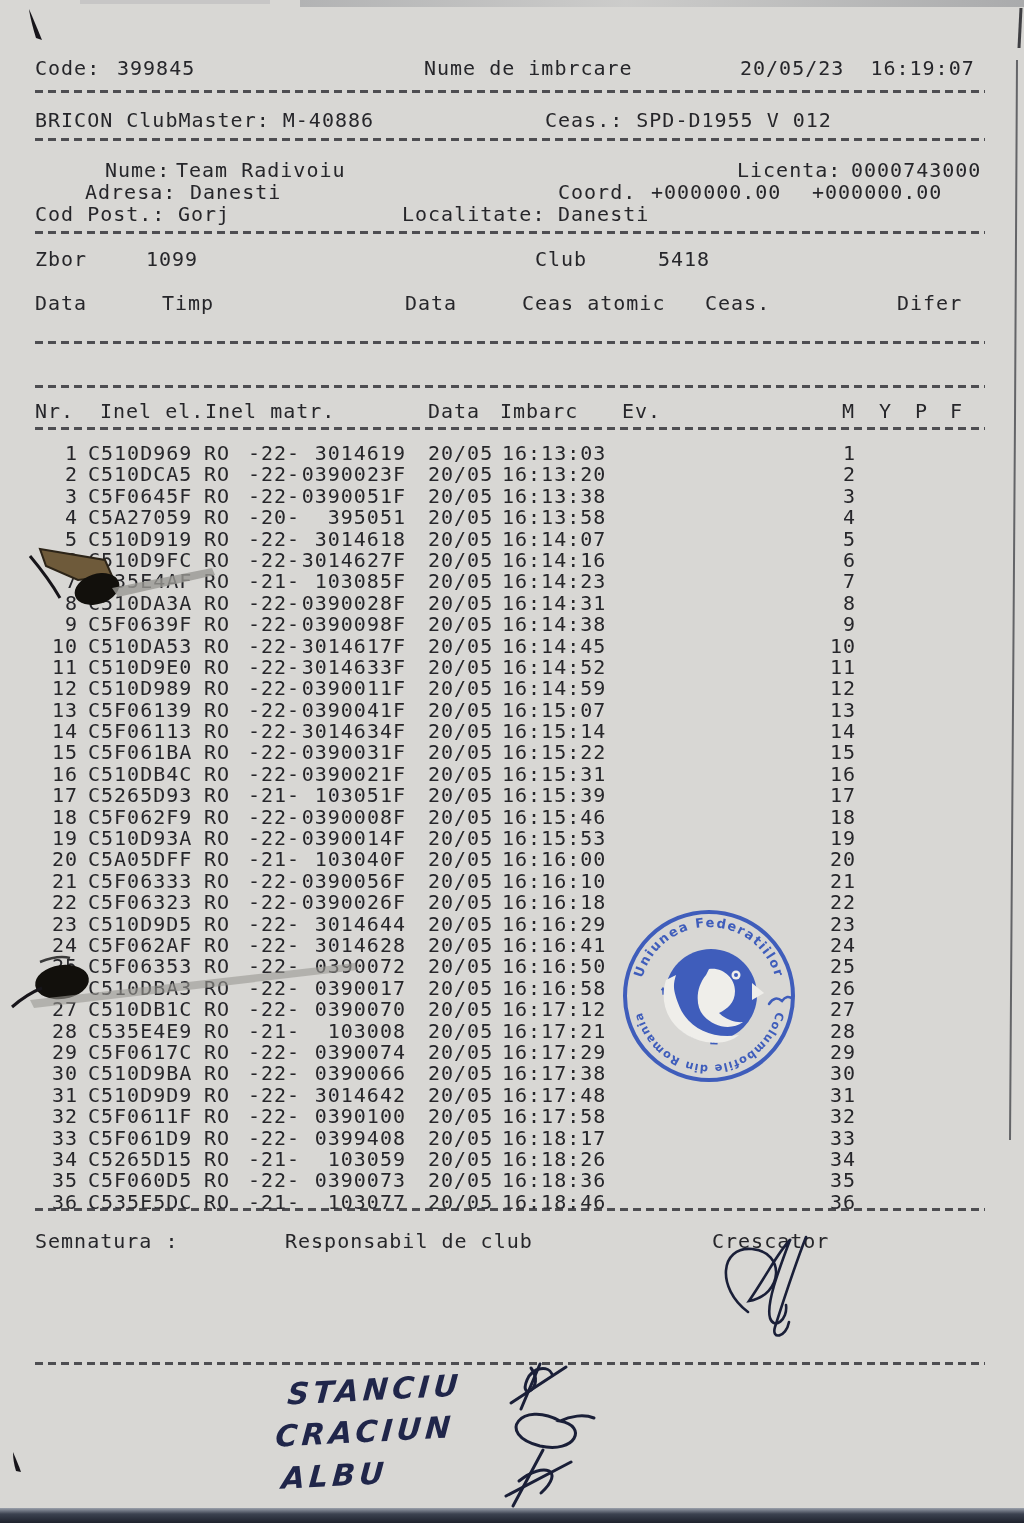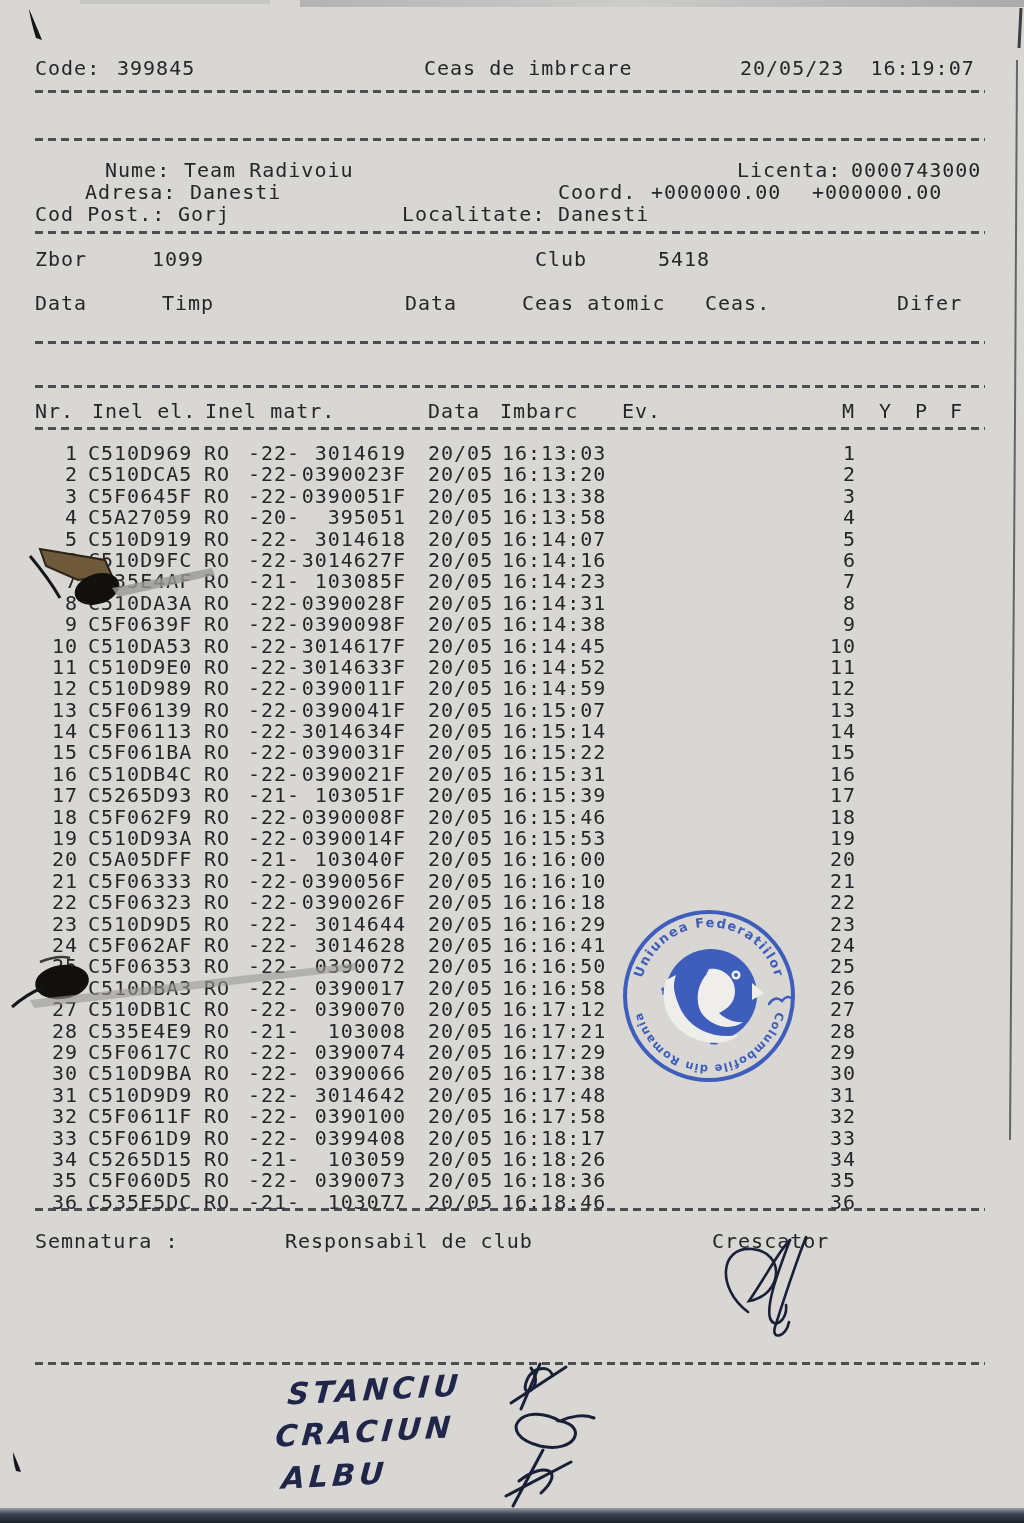--- a/index.html
+++ b/index.html
@@ -50,69 +50,73 @@
 <body>
 
 <div id="page">
 
   <div class="smudge" style="top:0;left:300px;width:724px;height:7px;background:linear-gradient(90deg,rgba(90,95,105,.30),rgba(120,125,135,.12) 45%,rgba(80,85,95,.34));"></div>
   <div class="smudge" style="top:0;left:80px;width:190px;height:4px;background:rgba(110,115,125,.16);"></div>
 
   <div class="line" style="top:56px">
     <span class="t" style="left:35px">Code:</span>
     <span class="t" style="left:117px">399845</span>
-    <span class="t" style="left:424px">Ceas de imbrcare</span>
+    <span class="t" style="left:424px">Nume de imbrcare</span>
     <span class="t" style="left:740px">20/05/23  16:19:07</span>
   </div>
   <div class="dash" style="top:90px"></div>
 
+  <div class="line" style="top:108px">
+    <span class="t" style="left:35px">BRICON ClubMaster: M-40886</span>
+    <span class="t" style="left:545px">Ceas.: SPD-D1955 V 012</span>
+  </div>
   <div class="dash" style="top:138px"></div>
 
   <div class="line" style="top:158px">
     <span class="t" style="left:105px">Nume:</span>
-    <span class="t" style="left:184px">Team Radivoiu</span>
+    <span class="t" style="left:176px">Team Radivoiu</span>
     <span class="t" style="left:737px">Licenta:</span>
     <span class="t" style="left:851px">0000743000</span>
   </div>
   <div class="line" style="top:180px">
     <span class="t" style="left:85px">Adresa:</span>
     <span class="t" style="left:190px">Danesti</span>
     <span class="t" style="left:558px">Coord.</span>
     <span class="t" style="left:651px">+000000.00</span>
     <span class="t" style="left:812px">+000000.00</span>
   </div>
   <div class="line" style="top:202px">
     <span class="t" style="left:35px">Cod Post.:</span>
     <span class="t" style="left:178px">Gorj</span>
     <span class="t" style="left:402px">Localitate:</span>
     <span class="t" style="left:558px">Danesti</span>
   </div>
   <div class="dash" style="top:231px"></div>
 
   <div class="line" style="top:247px">
     <span class="t" style="left:35px">Zbor</span>
-    <span class="t" style="left:152px">1099</span>
+    <span class="t" style="left:146px">1099</span>
     <span class="t" style="left:535px">Club</span>
     <span class="t" style="left:658px">5418</span>
   </div>
   <div class="line" style="top:291px">
     <span class="t" style="left:35px">Data</span>
     <span class="t" style="left:162px">Timp</span>
     <span class="t" style="left:405px">Data</span>
     <span class="t" style="left:522px">Ceas atomic</span>
     <span class="t" style="left:705px">Ceas.</span>
     <span class="t" style="left:897px">Difer</span>
   </div>
   <div class="dash" style="top:341px"></div>
 
   <div class="dash" style="top:385px"></div>
 
   <div class="line" style="top:399px">
     <span class="t" style="left:35px">Nr.</span>
-    <span class="t" style="left:92px">Inel el.</span>
+    <span class="t" style="left:100px">Inel el.</span>
     <span class="t" style="left:205px">Inel matr.</span>
     <span class="t" style="left:428px">Data</span>
     <span class="t" style="left:500px">Imbarc</span>
     <span class="t" style="left:622px">Ev.</span>
     <span class="t" style="left:842px">M</span>
     <span class="t" style="left:879px">Y</span>
     <span class="t" style="left:915px">P</span>
     <span class="t" style="left:950px">F</span>
   </div>
   <div class="dash" style="top:427px"></div>

